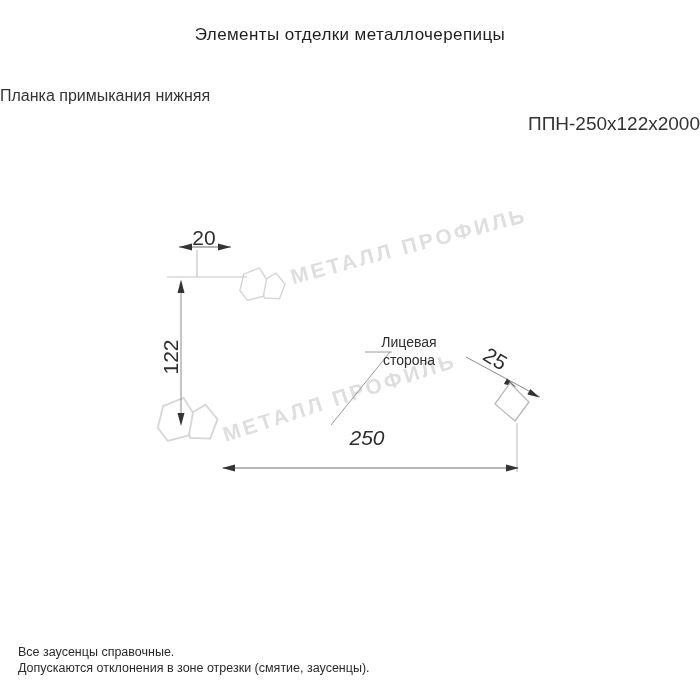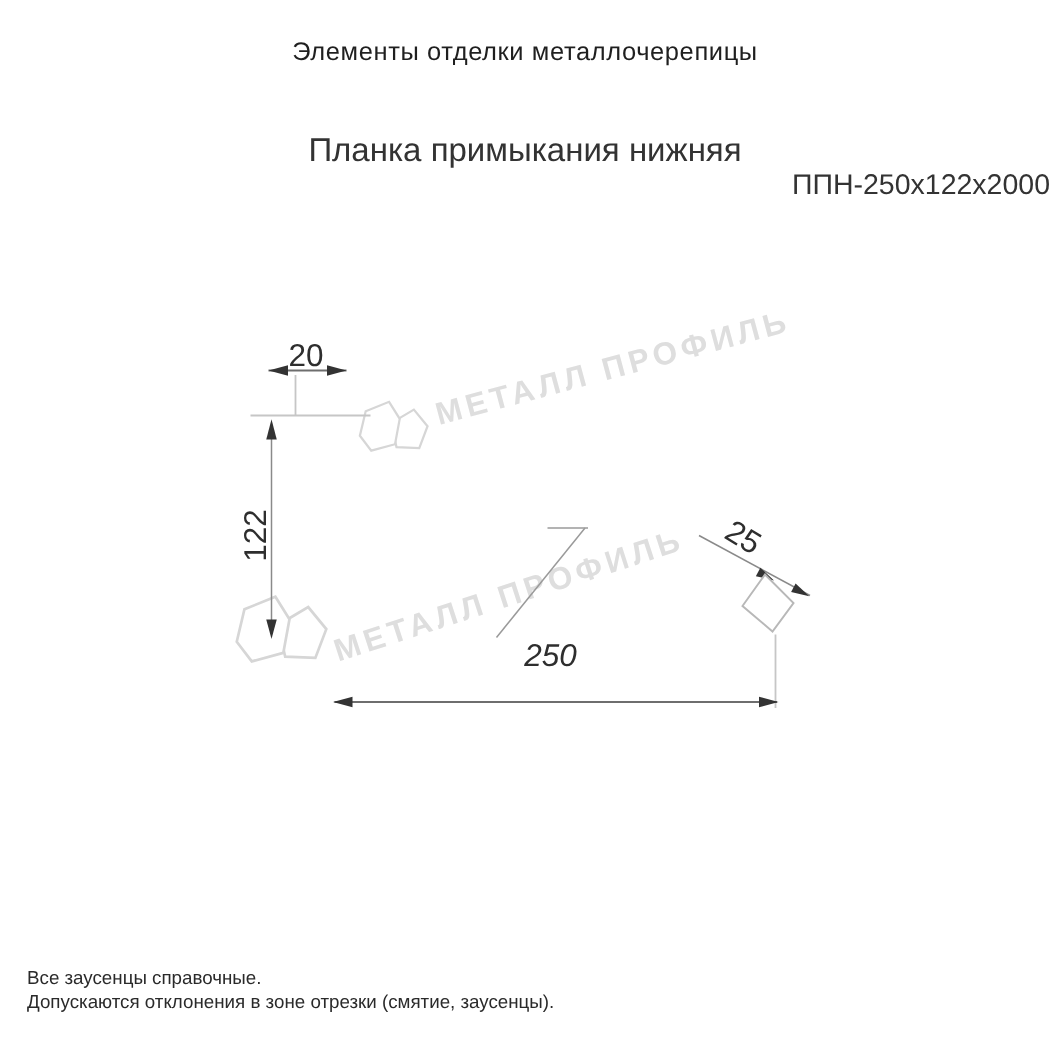--- a/index.html
+++ b/index.html
@@ -17,22 +17,22 @@
     position: absolute;
     left: 0; right: 0; top: 25px;
     text-align: center;
     font-size: 17px;
     letter-spacing: 0.4px;
     color: #1f1f1f;
   }
   .product-subtitle {
     position: absolute;
     left: 0; right: 0; top: 87px;
-    text-align: center;
-    font-size: 22px;
+    text-align: left;
+    font-size: 16px;
     color: #333333;
   }
   .product-model {
     position: absolute;
     left: 0; right: 0; top: 113px;
     text-align: right;
     font-size: 19px;
     color: #333333;
   }
   
@@ -144,19 +144,23 @@
       <line x1="365" y1="352" x2="392" y2="352"></line>
       <line x1="390" y1="352" x2="331" y2="425"></line>
     </g>
   </svg>
 
   <div class="dim-label dim-20">20</div>
   <div class="dim-label dim-122">122</div>
   <div class="dim-label dim-250">250</div>
   <div class="dim-label dim-25">25</div>
 
+  <div class="face-label">
+    <div>Лицевая</div>
+    <div>сторона</div>
+  </div>
 
   <div class="footer-notes">
     <div>Все заусенцы справочные.</div>
     <div>Допускаются отклонения в зоне отрезки (смятие, заусенцы).</div>
   </div>
 
 </div>
 
 </body></html>

